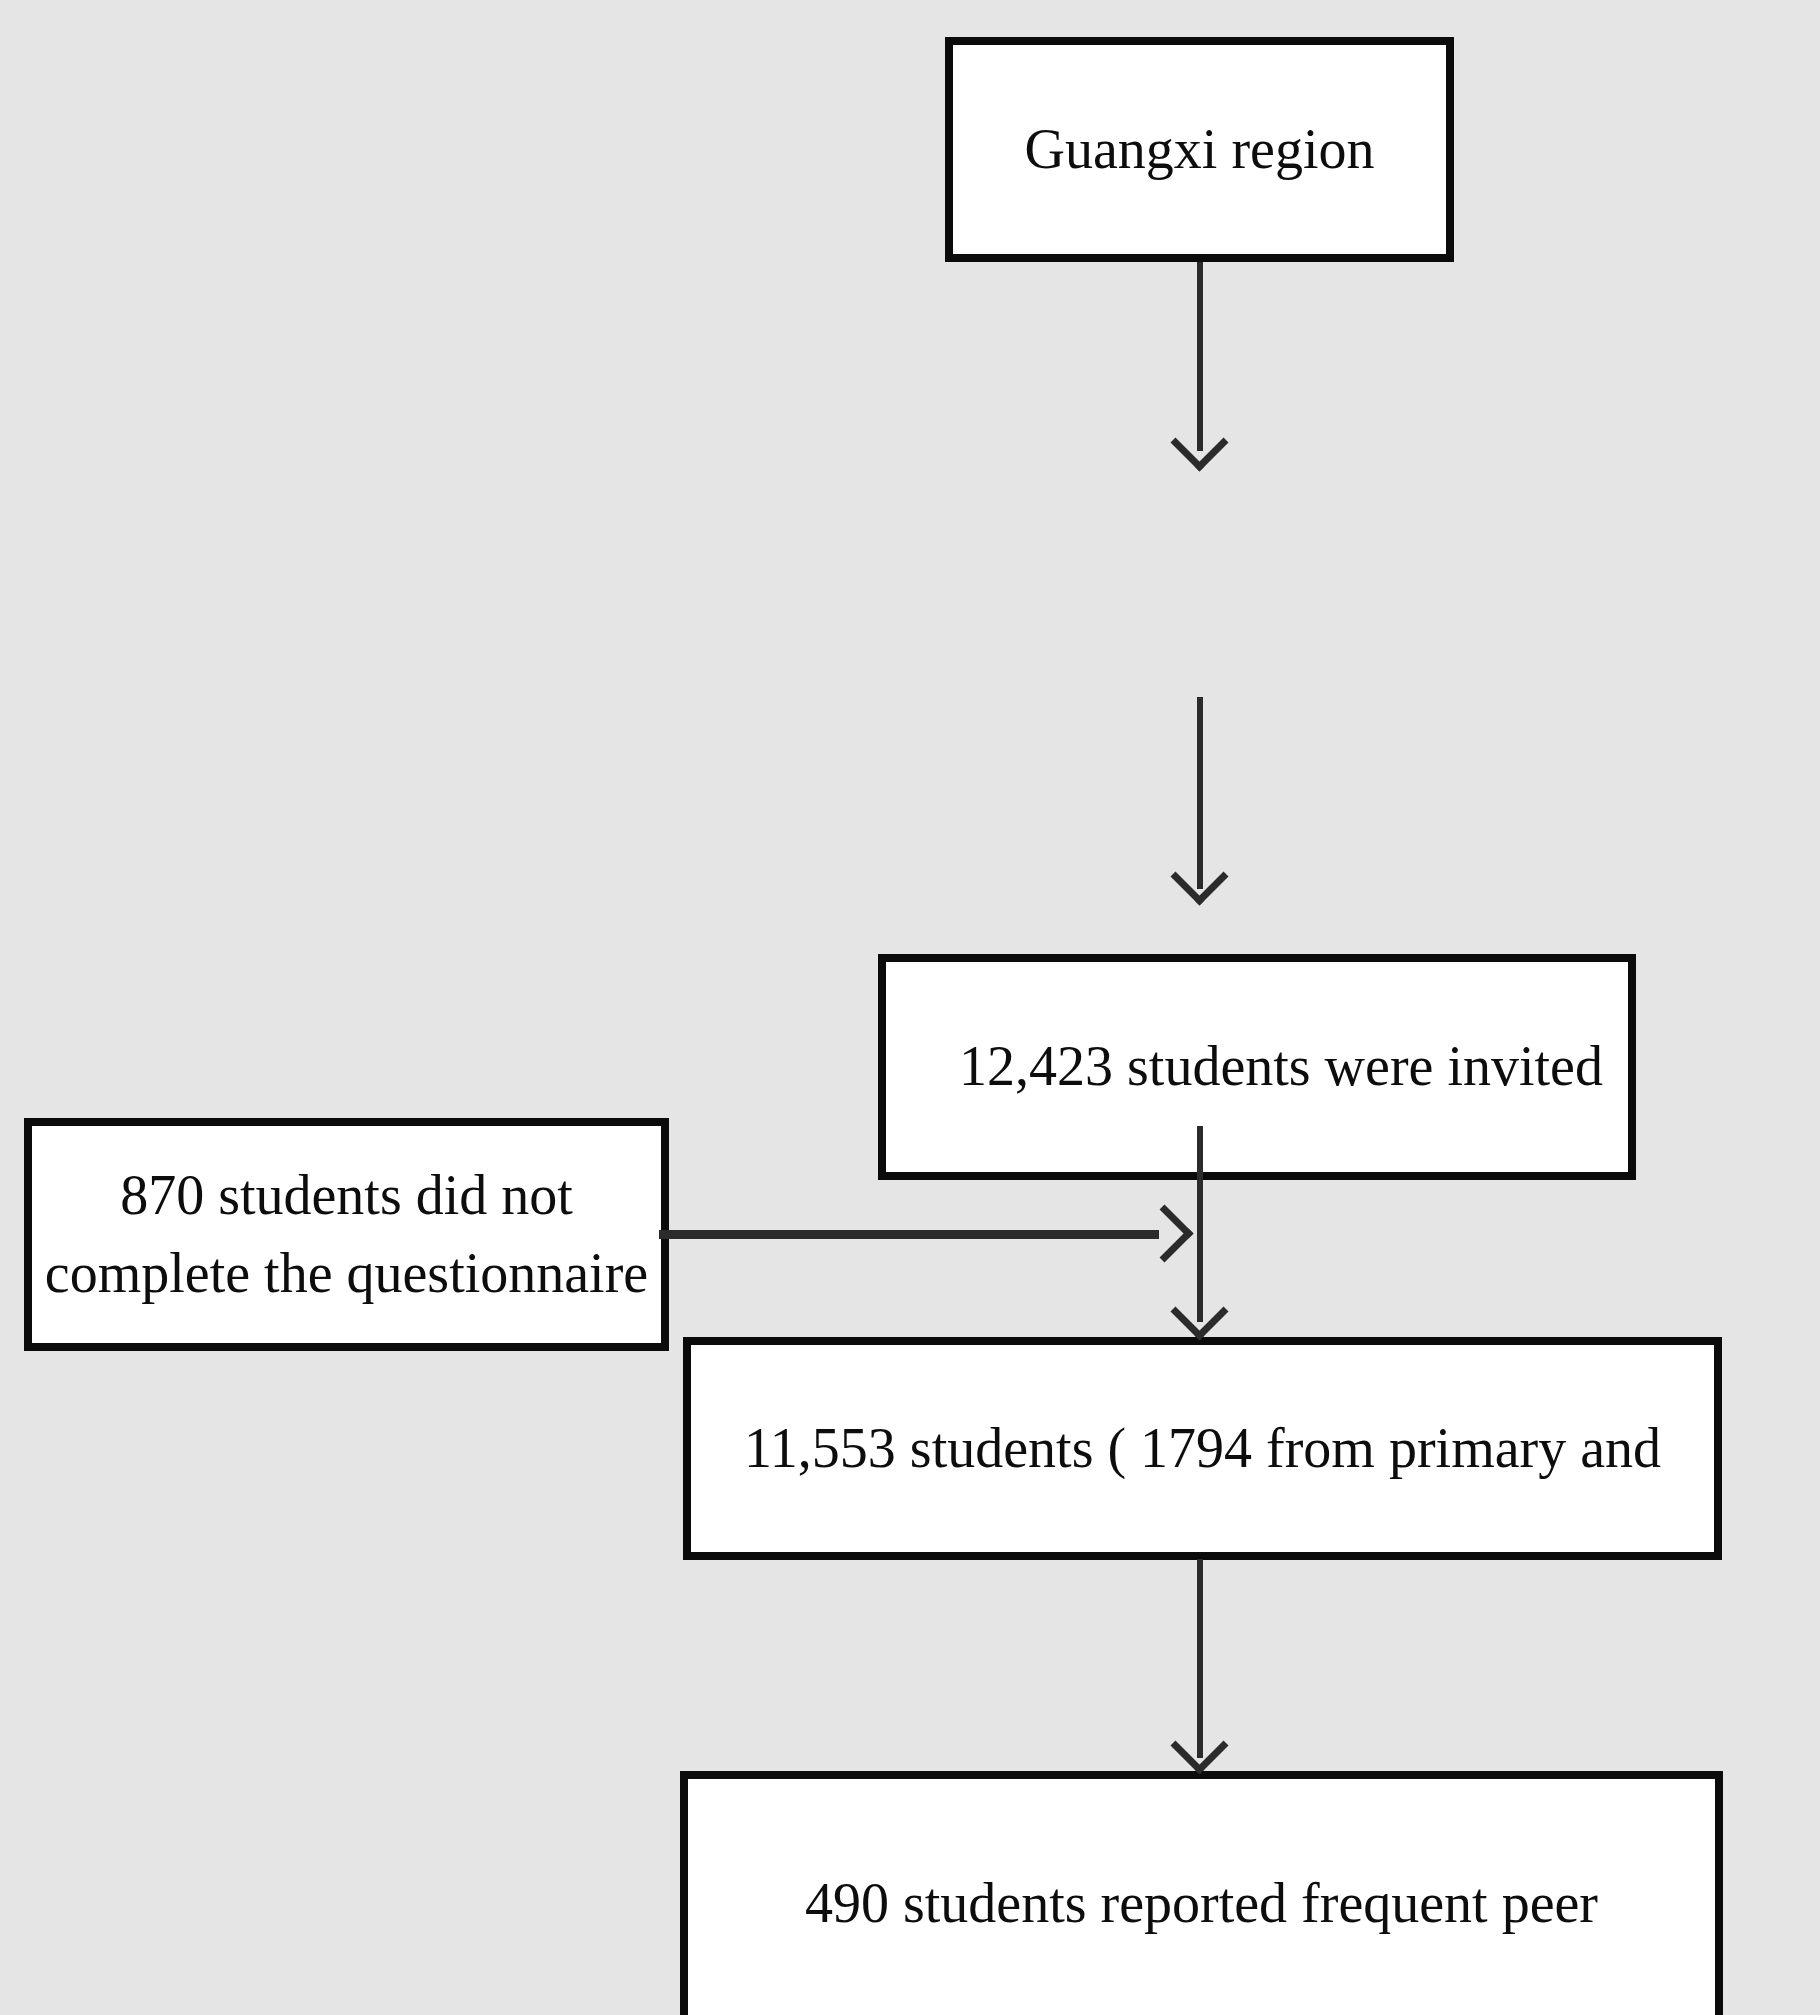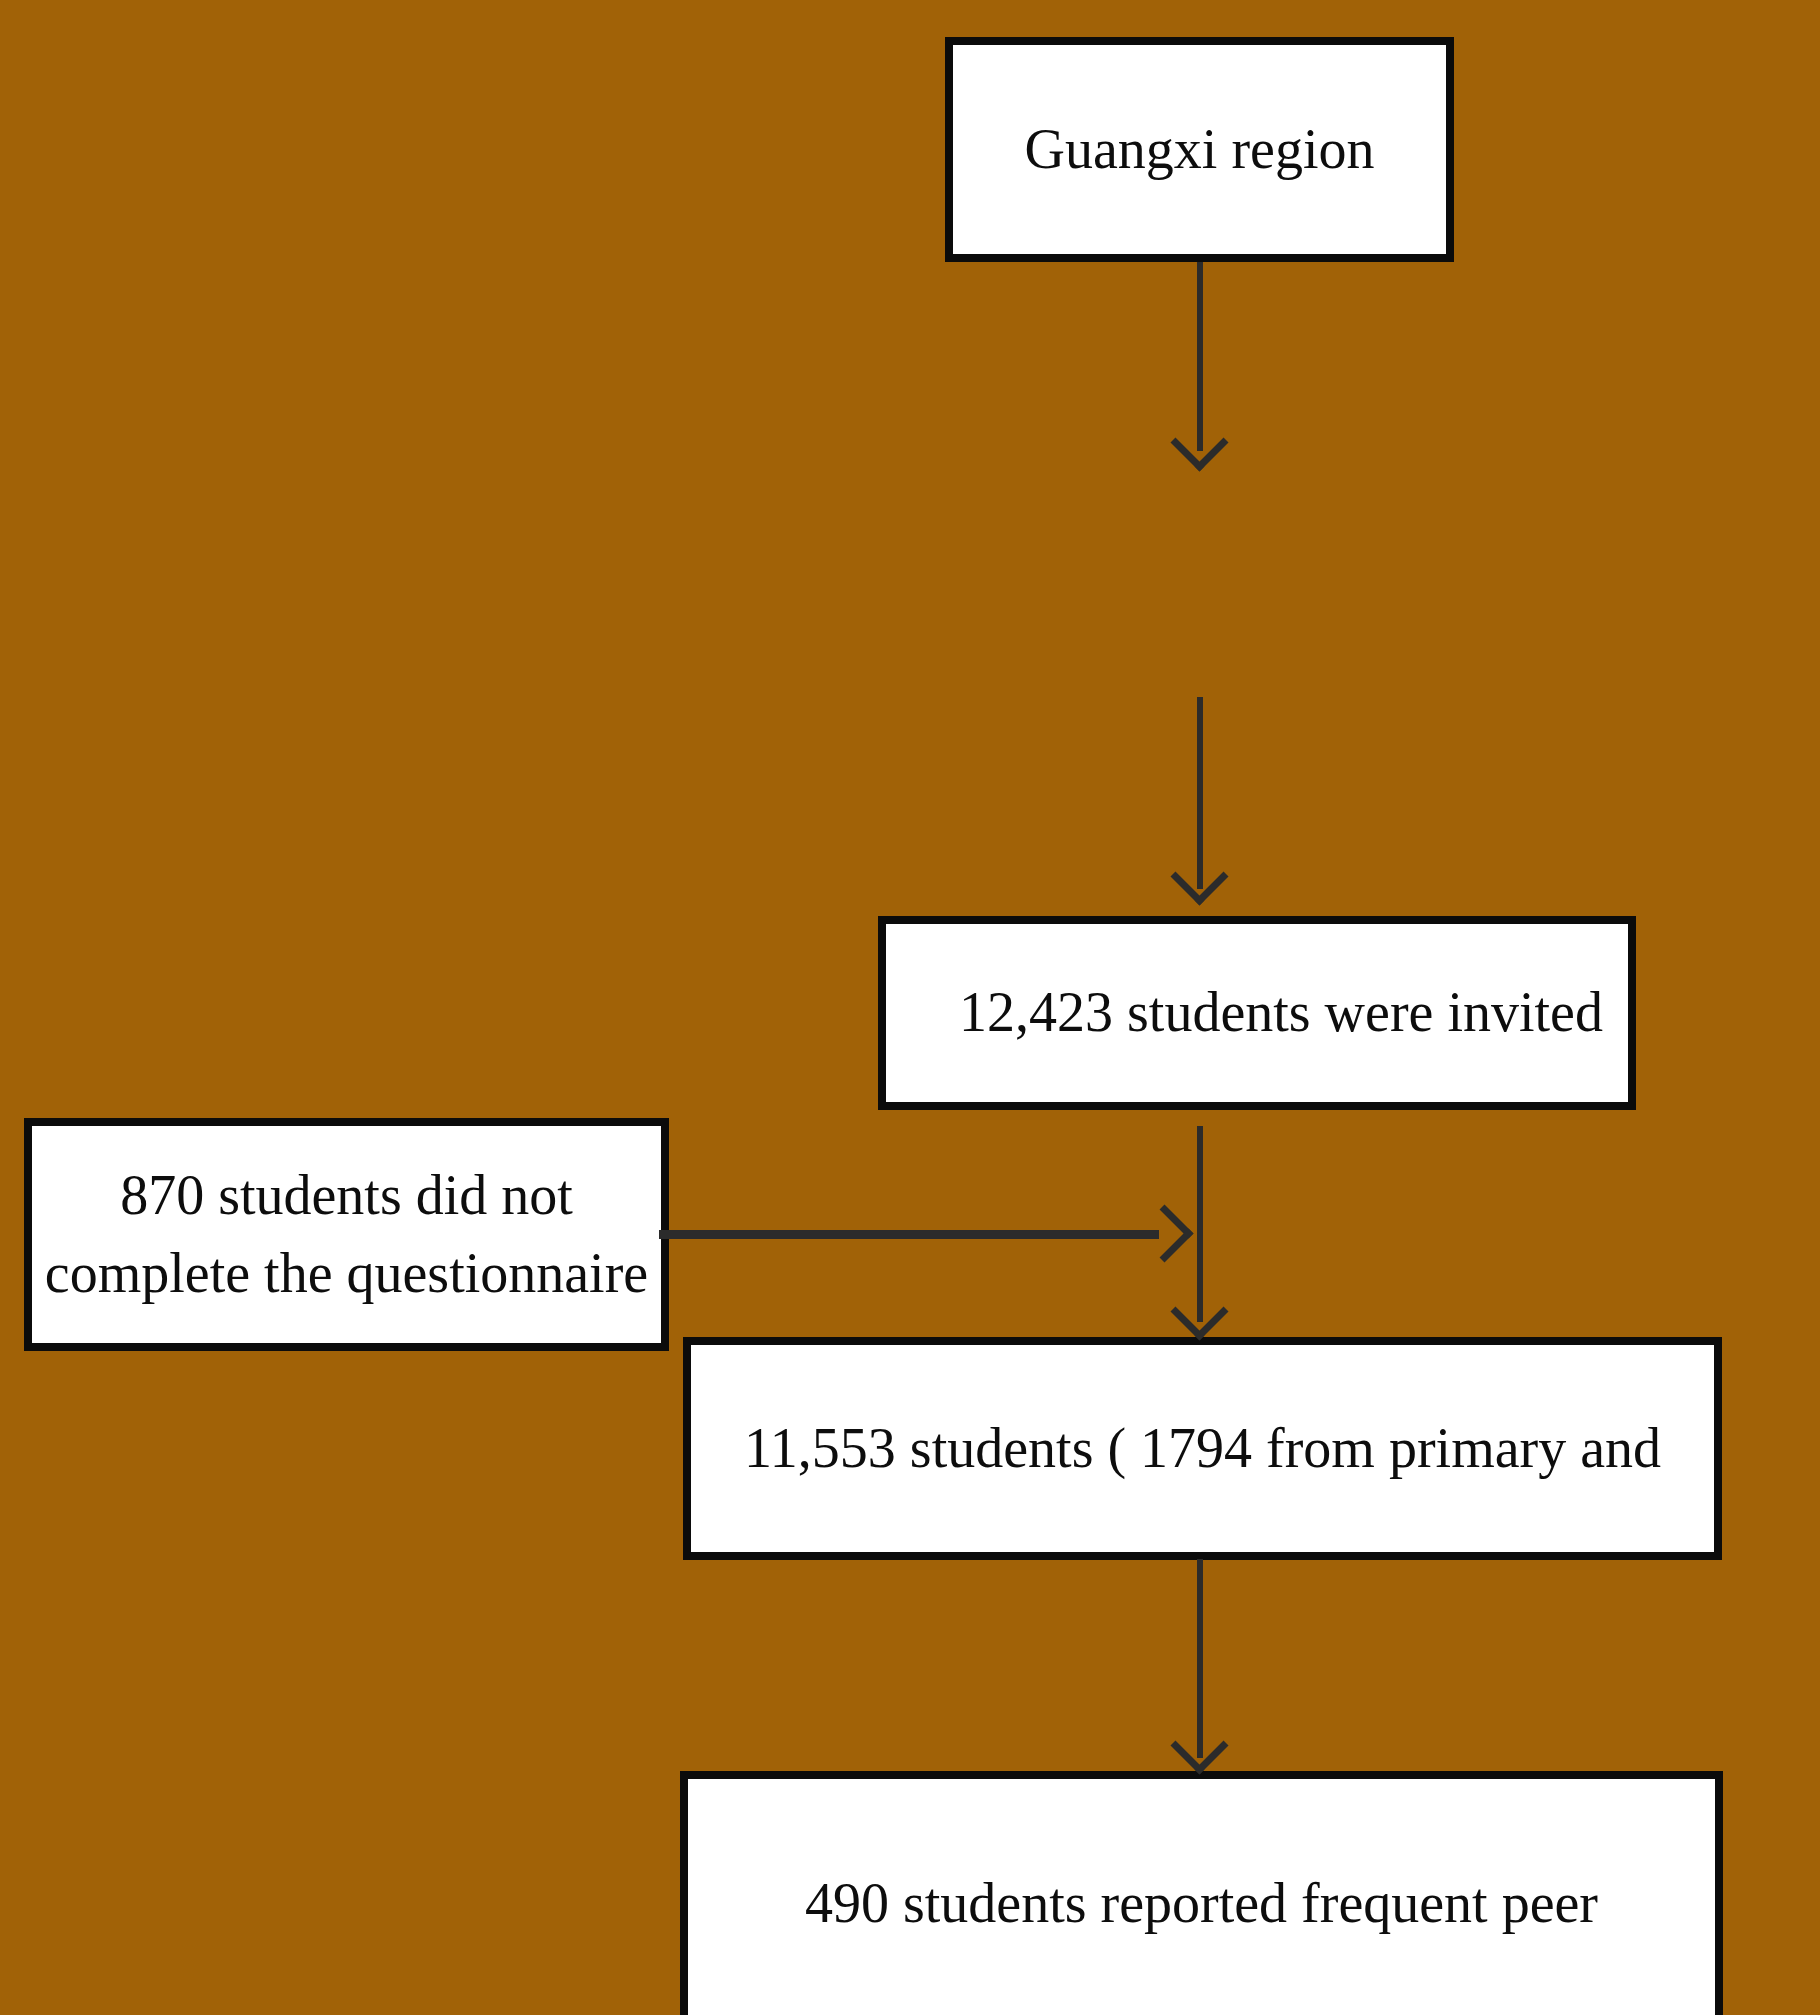--- a/index.html
+++ b/index.html
@@ -4,21 +4,21 @@
 <style>
   html, body {
     margin: 0;
     padding: 0;
     background: #ffffff;
   }
   .canvas {
     position: relative;
     width: 1821px;
     height: 2015px;
-    background: #a16207;
+    background: #e5e5e5;
     overflow: hidden;
     font-family: "Liberation Serif", "DejaVu Serif", serif;
   }
   .node {
     position: absolute;
     box-sizing: border-box;
     border: 8.5px solid #0b0b0b;
     background: #ffffff;
     display: flex;
     flex-direction: column;
@@ -28,21 +28,21 @@
     color: #0d0d0d;
     font-size: 56px;
     line-height: 1.38;
   }
   .tline {
     white-space: nowrap;
   }
   
   #box-region   { left: 945px; top: 37px;   width: 509px;  height: 225px; }
   #box-schools  { left: 601px;  top: 468px;  width: 1203px; height: 229px; }
-  #box-invited  { left: 878px; top: 916px; width: 758px;  height: 194px; padding-left: 48px; }
+  #box-invited  { left: 878px; top: 954px; width: 758px;  height: 226px; padding-left: 48px; }
   #box-excluded { left: 24px;   top: 1118px; width: 645px;  height: 233px; }
   #box-valid    { left: 683px;  top: 1337px; width: 1039px; height: 223px; }
   #box-outcome  { left: 680px;  top: 1771px; width: 1043px; height: 266px; }
 
   
   .vline {
     position: absolute;
     width: 6.2px;
     background: #2b2b2b;
   }

